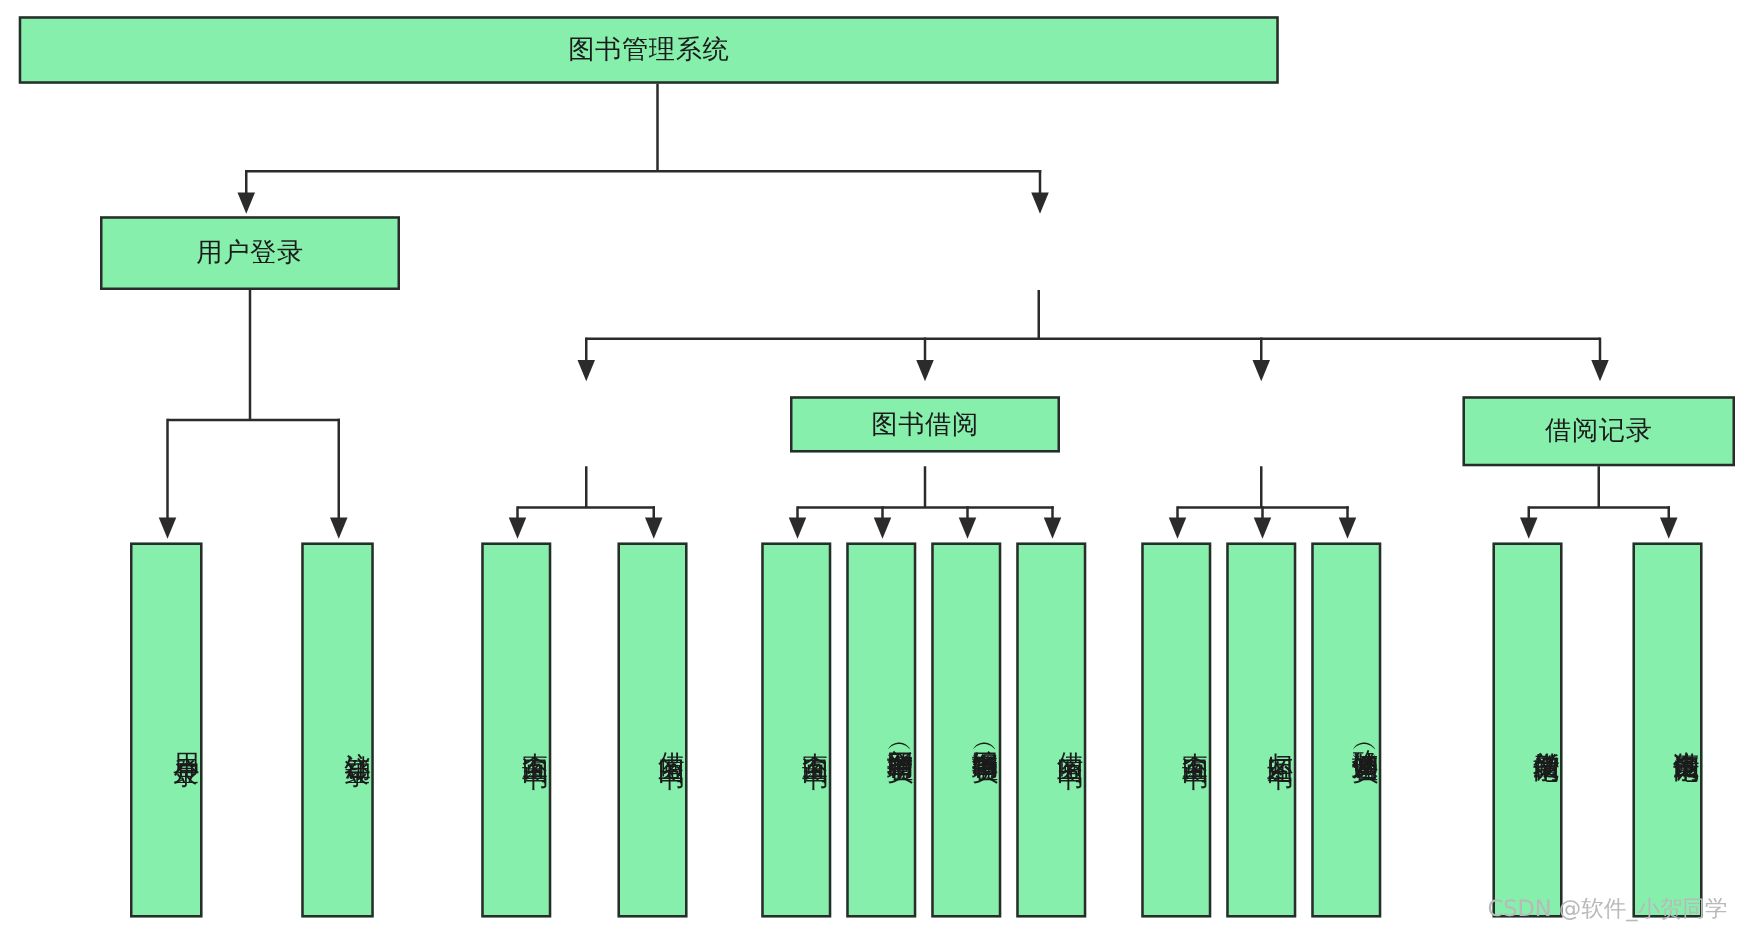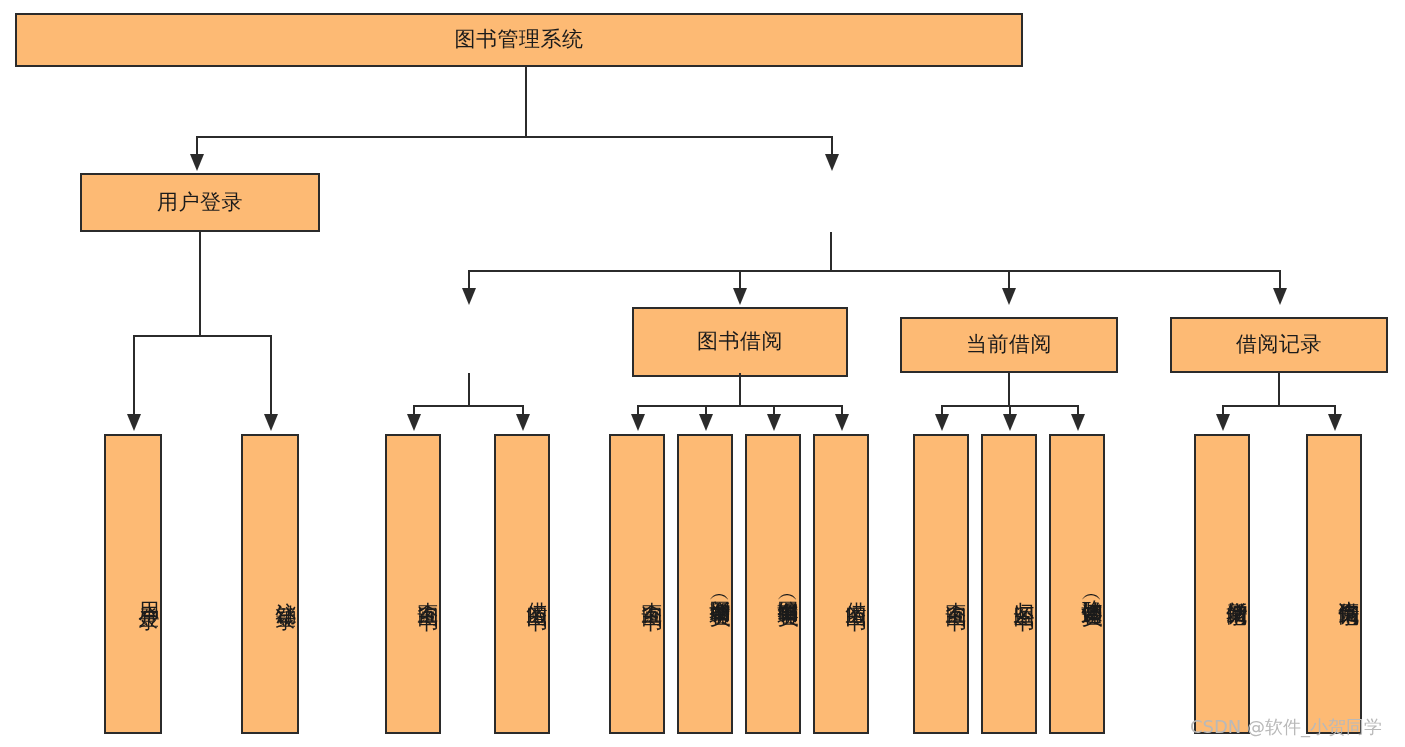--- a/index.html
+++ b/index.html
@@ -15,21 +15,21 @@
     position: relative;
     width: 1405px;
     height: 747px;
     background: #ffffff;
     overflow: hidden;
   }
   
   .node {
     position: absolute;
     box-sizing: border-box;
-    background: #fdba74;
+    background: #86efac;
     border: 2px solid #2b2b2b;
     display: flex;
     align-items: center;
     justify-content: center;
     color: #1b1b1b;
     text-align: center;
     line-height: 1.12;
   }
   .node.horiz {
     font-size: 21px;
@@ -111,25 +111,22 @@
   <div class="ln h" style="left:469px; top:270px; width:811px;"></div>
   <div class="ln v" style="left:468px; top:270px; height:22px;"></div>
   <div class="arrow" style="left:462px; top:288px;"></div>
   <div class="ln v" style="left:739px; top:270px; height:22px;"></div>
   <div class="arrow" style="left:733px; top:288px;"></div>
   <div class="ln v" style="left:1008px; top:270px; height:22px;"></div>
   <div class="arrow" style="left:1002px; top:288px;"></div>
   <div class="ln v" style="left:1279px; top:270px; height:22px;"></div>
   <div class="arrow" style="left:1273px; top:288px;"></div>
 
-  <div class="node horiz" style="left:632px; top:307px; width:216px; height:70px;">
+  <div class="node horiz" style="left:632px; top:317px; width:216px; height:45px;">
     <span class="label">图书借阅</span>
-  </div>
-  <div class="node horiz" style="left:900px; top:317px; width:218px; height:56px;">
-    <span class="label">当前借阅</span>
   </div>
   <div class="node horiz" style="left:1170px; top:317px; width:218px; height:56px;">
     <span class="label">借阅记录</span>
   </div>
 
   <div class="ln v" style="left:468px; top:373px; height:33px;"></div>
   <div class="ln h" style="left:414px; top:405px; width:110px;"></div>
   <div class="ln v" style="left:413px; top:405px; height:13px;"></div>
   <div class="arrow" style="left:407px; top:414px;"></div>
   <div class="ln v" style="left:522px; top:405px; height:13px;"></div>

